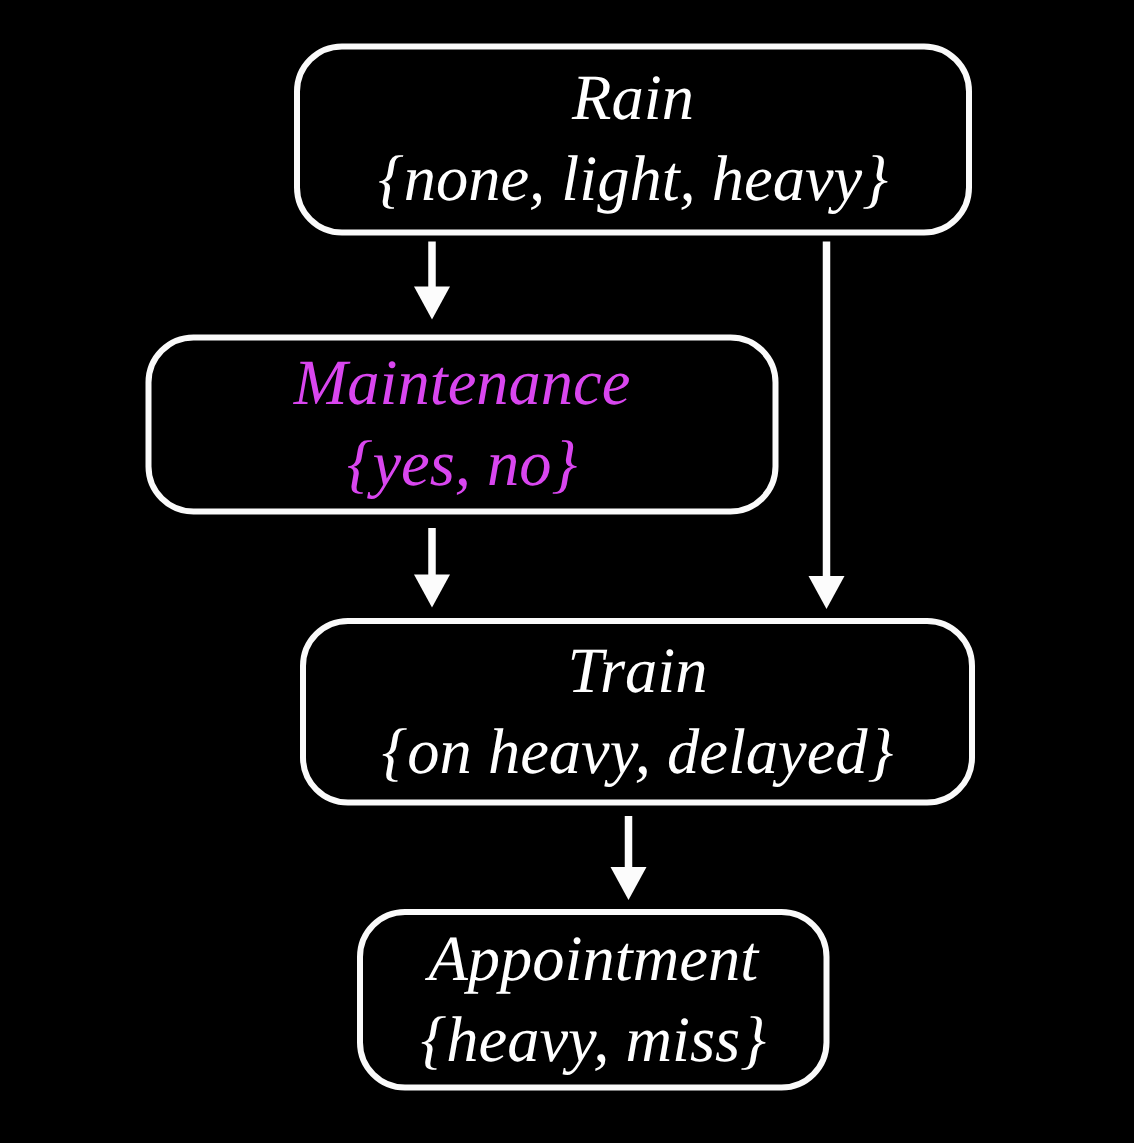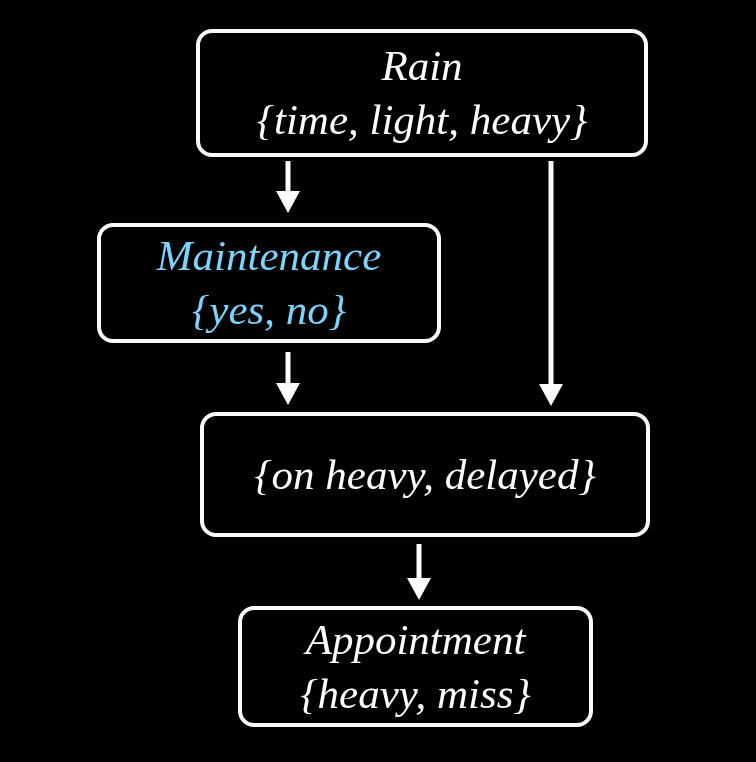--- a/index.html
+++ b/index.html
@@ -19,21 +19,21 @@
     position: absolute;
     left: 0;
     top: 0;
     width: 756px;
     height: 762px;
   }
   .node {
     position: absolute;
     box-sizing: border-box;
     border: 4px solid #fafafa;
-    border-radius: 16px;
+    border-radius: 32px;
     display: flex;
     flex-direction: column;
     align-items: center;
     justify-content: center;
     text-align: center;
     color: #ffffff;
     font-style: italic;
     background: #000000;
   }
   .node-label, .node-values {
@@ -61,30 +61,31 @@
         <polygon points="288,405 276,383 300,383" fill="#fcfcfc"></polygon>
       </g>
       <g>
         <line x1="419" y1="544" x2="419" y2="580" stroke="#fcfcfc" stroke-width="5"></line>
         <polygon points="419,600 407,578 431,578" fill="#fcfcfc"></polygon>
       </g>
     </svg>
 
   <div class="node" style="left: 196px; top: 29px; width: 452px; height: 128px; border-color: rgb(250, 250, 250); color: rgb(255, 255, 255);">
     <div class="node-label">Rain</div>
-    <div class="node-values">{time, light, heavy}</div>
+    <div class="node-values">{none, light, heavy}</div>
   </div>
 
-  <div class="node" style="left: 97px; top: 223px; width: 344px; height: 120px; border-color: rgb(250, 250, 250); color: #7dd3fc;">
+  <div class="node" style="left: 97px; top: 223px; width: 422px; height: 120px; border-color: rgb(250, 250, 250); color: #d946ef;">
     <div class="node-label">Maintenance</div>
     <div class="node-values">{yes, no}</div>
   </div>
 
   <div class="node" style="left: 200px; top: 412px; width: 450px; height: 125px; border-color: rgb(250, 250, 250); color: rgb(255, 255, 255);">
+    <div class="node-label">Train</div>
     <div class="node-values">{on heavy, delayed}</div>
   </div>
 
-  <div class="node" style="left: 238px; top: 606px; width: 355px; height: 121px; border-color: rgb(250, 250, 250); color: rgb(255, 255, 255);">
+  <div class="node" style="left: 238px; top: 606px; width: 315px; height: 121px; border-color: rgb(250, 250, 250); color: rgb(255, 255, 255);">
     <div class="node-label">Appointment</div>
     <div class="node-values">{heavy, miss}</div>
   </div>
 
 </div>
 
 </body></html>

